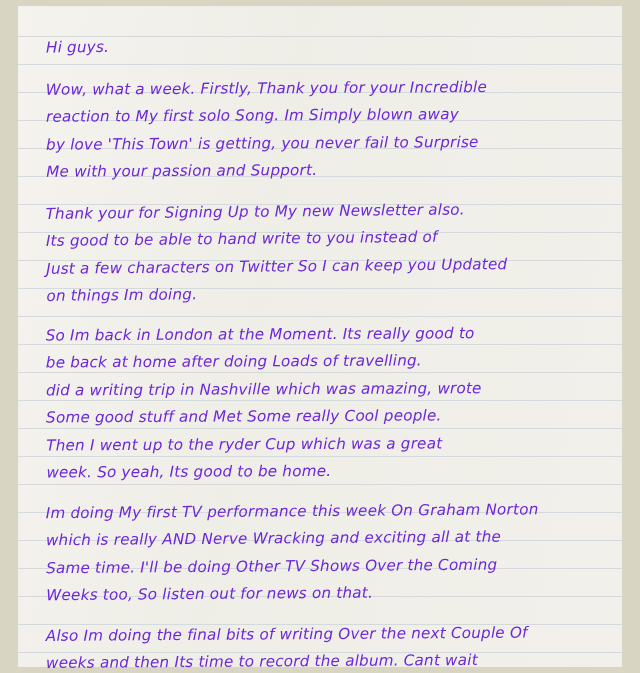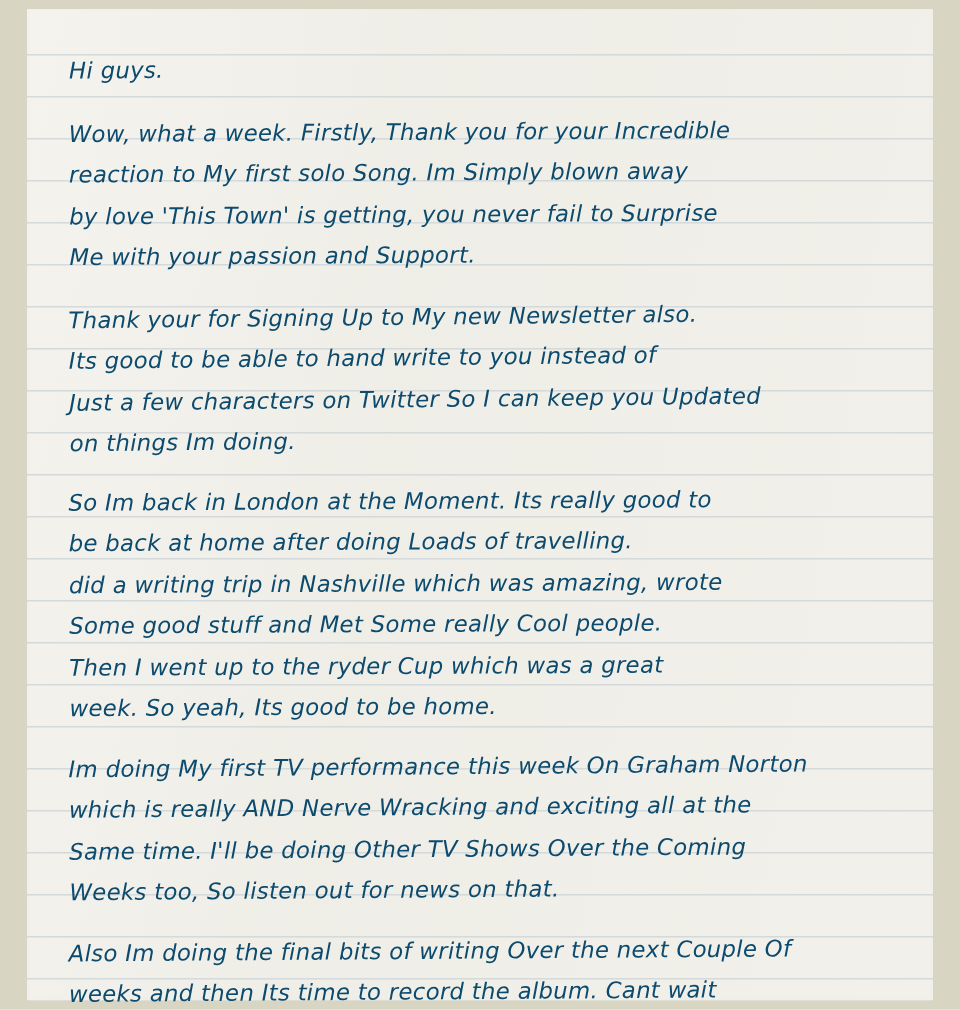--- a/index.html
+++ b/index.html
@@ -55,21 +55,21 @@
     position: absolute;
     left: 0;
     top: 0;
     right: 0;
     bottom: 0;
     padding: 26px 26px 10px 28px;
     box-sizing: border-box;
   }
   .hand {
     font-family: "DejaVu Sans", sans-serif;
-    color: #0c4a6e;
+    color: #6d28d9;
     font-size: 15.2px;
     line-height: 27.4px;
     letter-spacing: 0.2px;
     
     font-style: italic;
     font-weight: 400;
     transform-origin: left top;
   }
   .para {
     margin: 0 0 13px 0;

